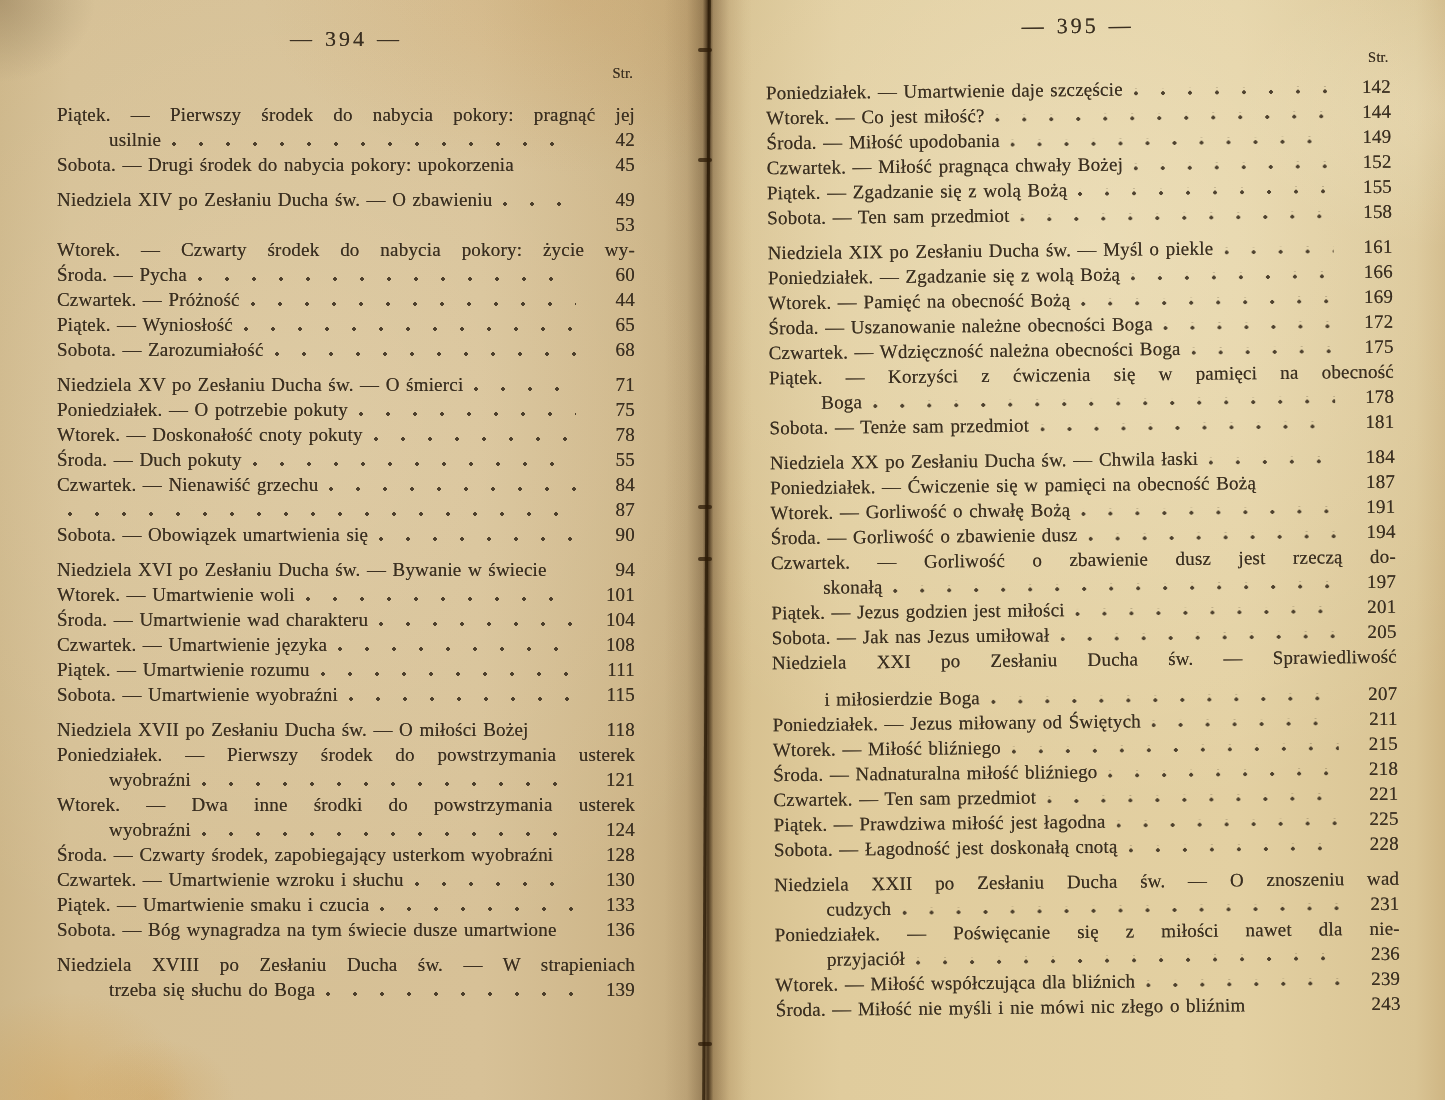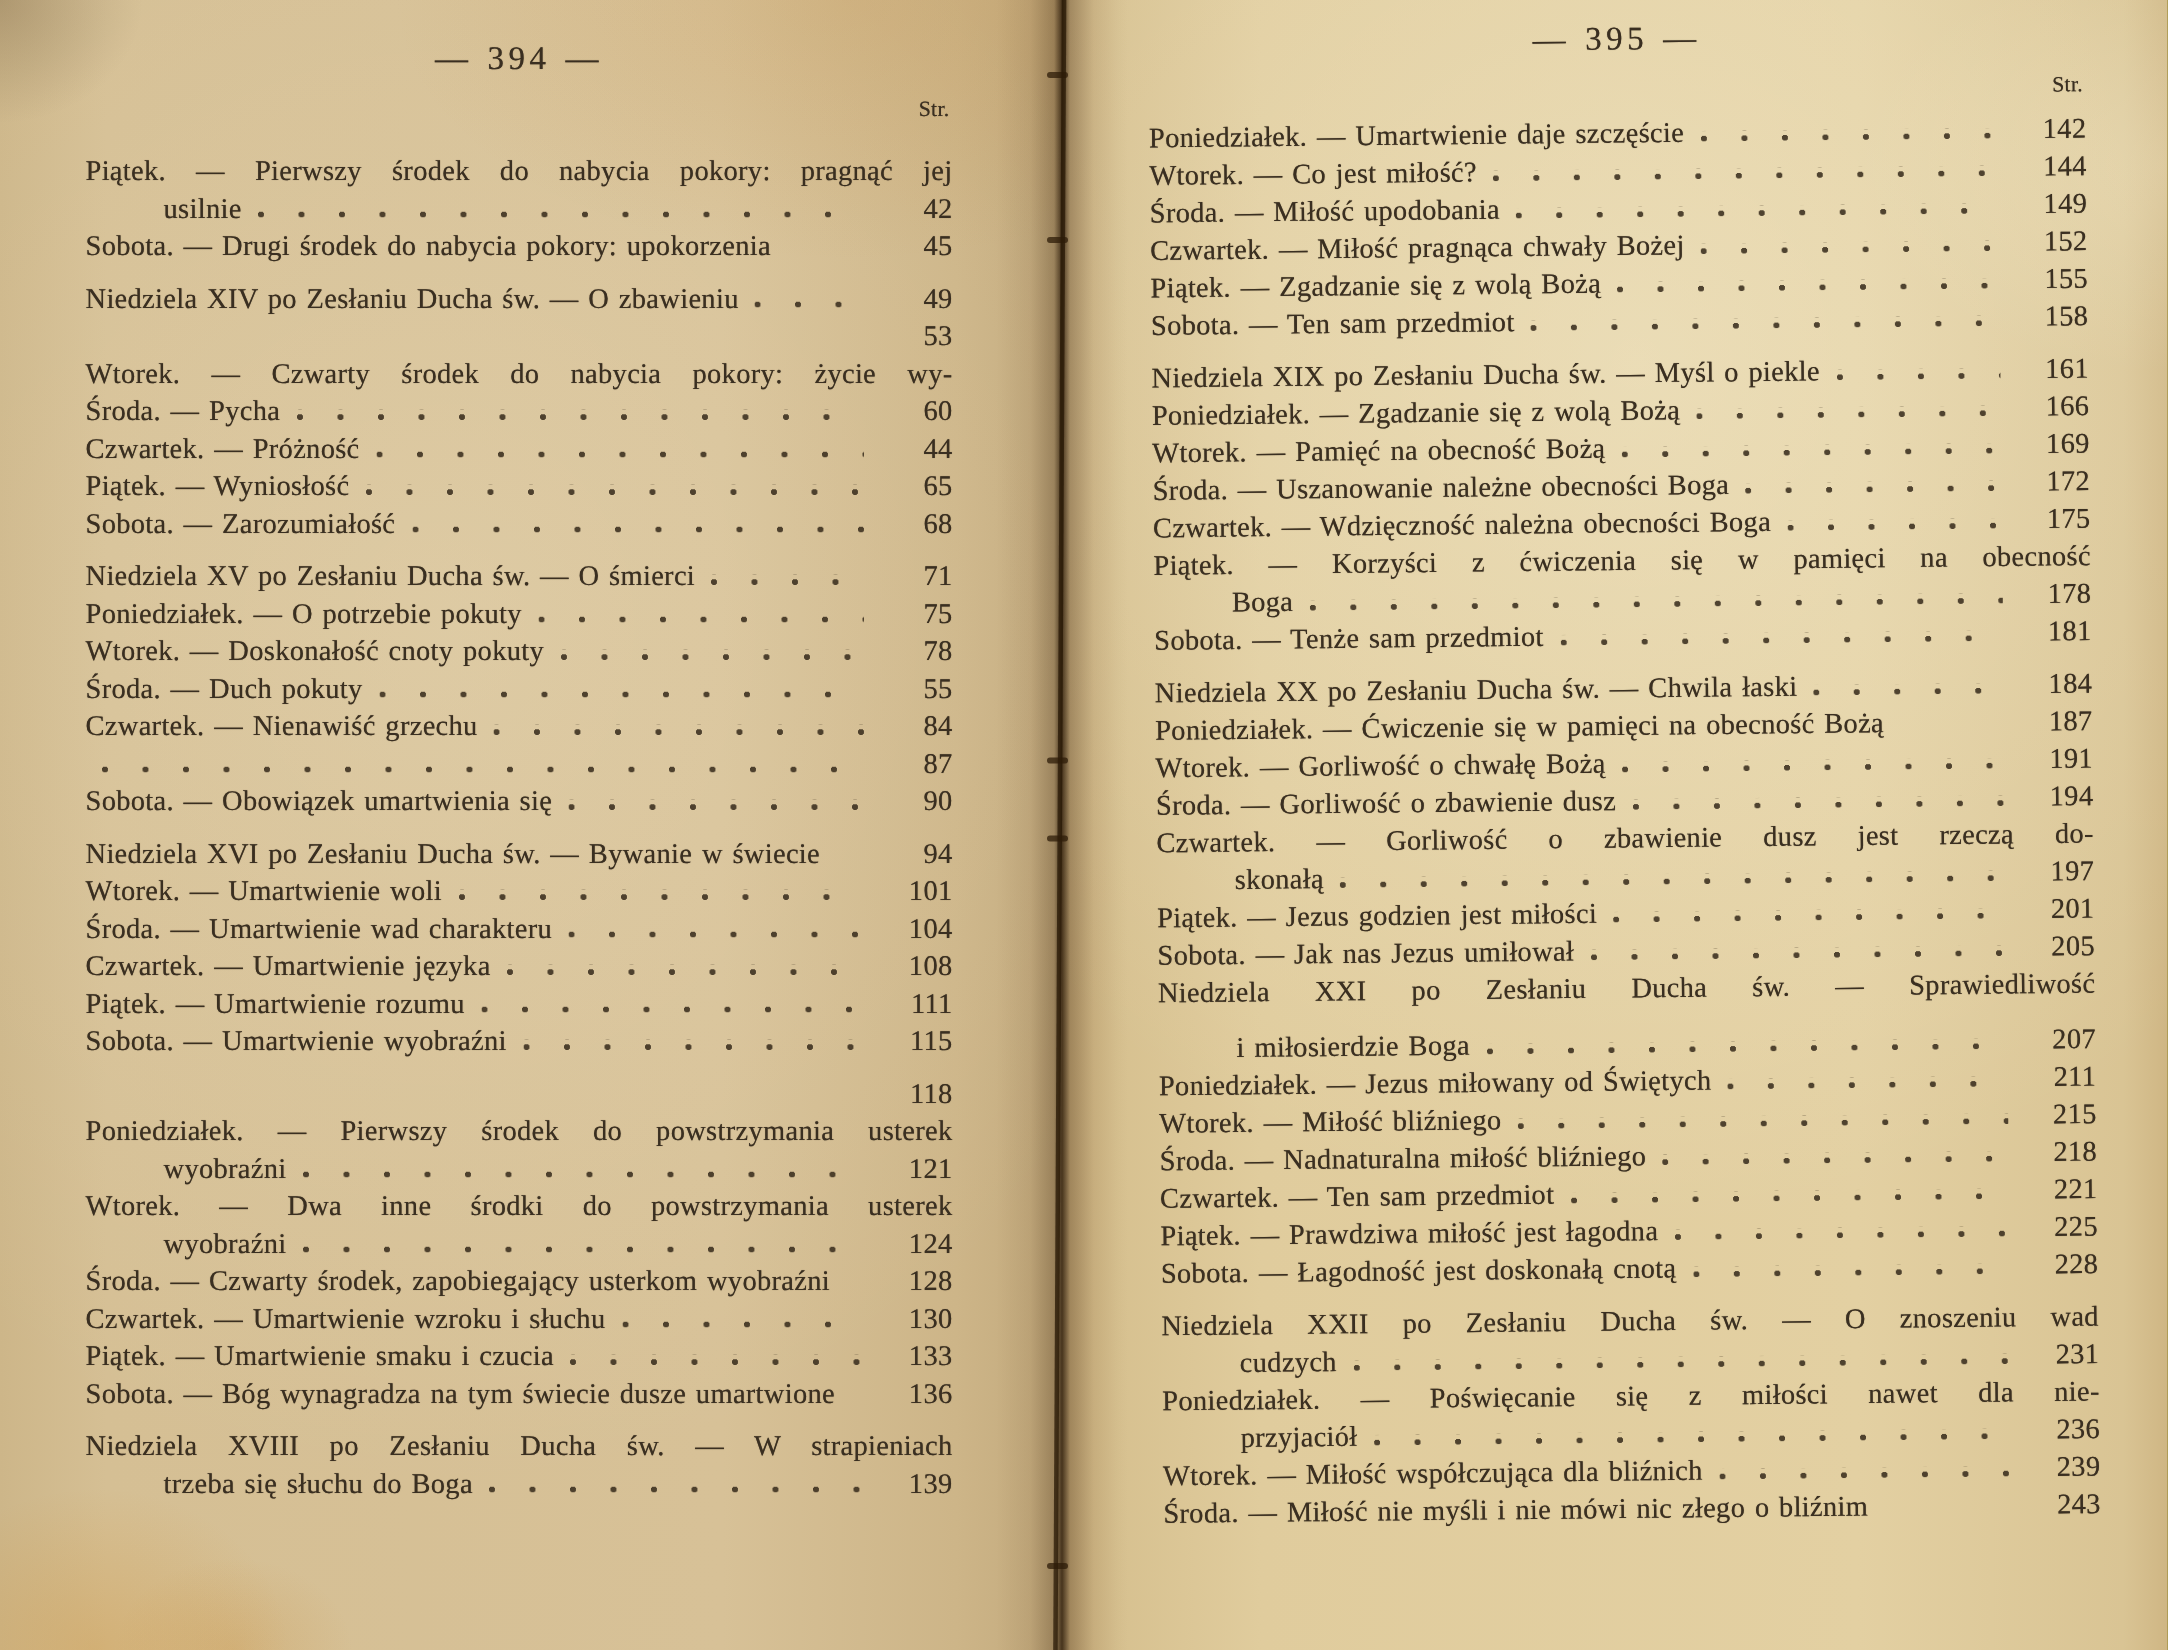--- a/index.html
+++ b/index.html
@@ -1,19 +1,19 @@
 <!DOCTYPE html>
 <html><head>
 <meta charset="utf-8">
 <style>
   html,body{margin:0;padding:0;background:#6b6257;}
   .photo{
     position:relative;width:1445px;height:1100px;overflow:hidden;
     font-family:"Liberation Serif","DejaVu Serif",serif;
-    background:#fde047;
+    background:#eab308;
   }
   
   .paper{position:absolute;top:0;height:1100px;}
   .paper-left{
     left:0;width:708px;
     background:
       radial-gradient(18% 10% at 0% 0%, rgba(62,42,20,.22), rgba(62,42,20,0) 75%),
       radial-gradient(60% 22% at 80% 0%, rgba(186,122,42,.16), rgba(186,122,42,0) 72%),
       radial-gradient(26% 14% at 9% 100%, rgba(206,142,48,.30), rgba(206,142,48,0) 70%),
       radial-gradient(16% 8% at 22% 100%, rgba(198,134,44,.22), rgba(198,134,44,0) 70%),
@@ -193,20 +193,21 @@
           <span class="t">Piątek. — Umartwienie rozumu</span>
           <span class="leader"></span>
           <span class="n">111</span>
         </div>
         <div class="row">
           <span class="t">Sobota. — Umartwienie wyobraźni</span>
           <span class="leader"></span>
           <span class="n">115</span>
         </div>
         <div class="row gap">
+          <span class="t">Niedziela XVII po Zesłaniu Ducha św. — O miłości Bożej</span>
           <span class="leader nodots"></span>
           <span class="n">118</span>
         </div>
         <div class="row l1">Poniedziałek. — Pierwszy środek do powstrzymania usterek</div>
         <div class="row cont">
           <span class="ind"></span>
           <span class="t">wyobraźni</span>
           <span class="leader"></span>
           <span class="n">121</span>
         </div>

